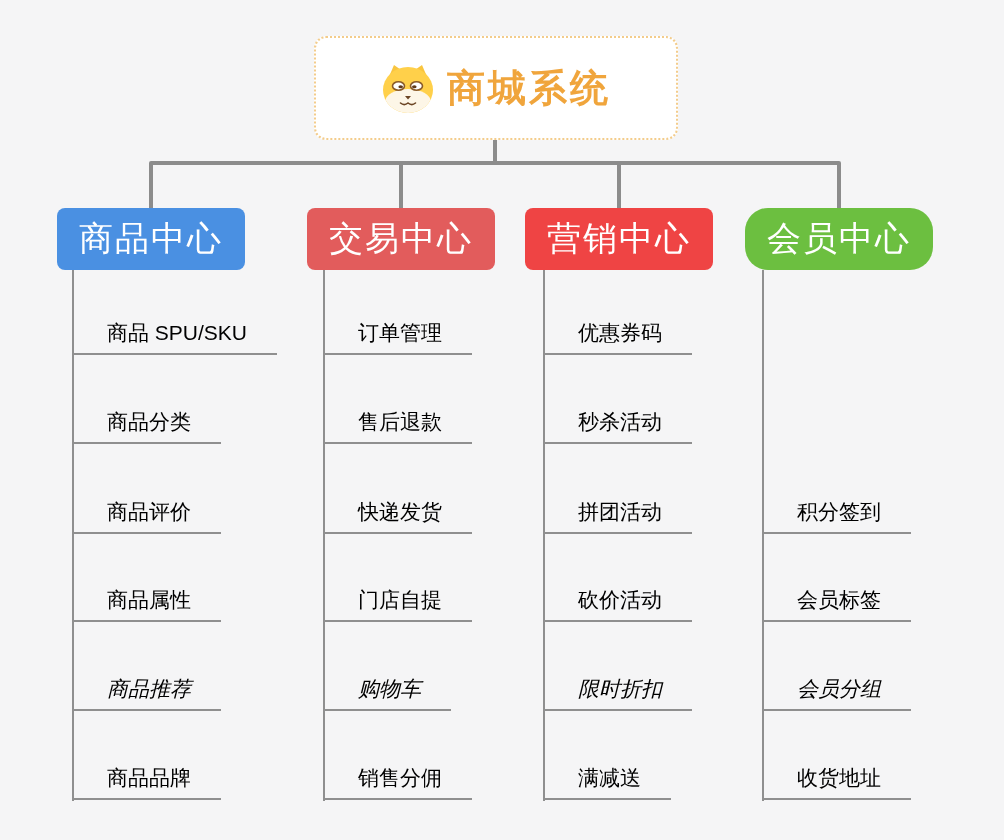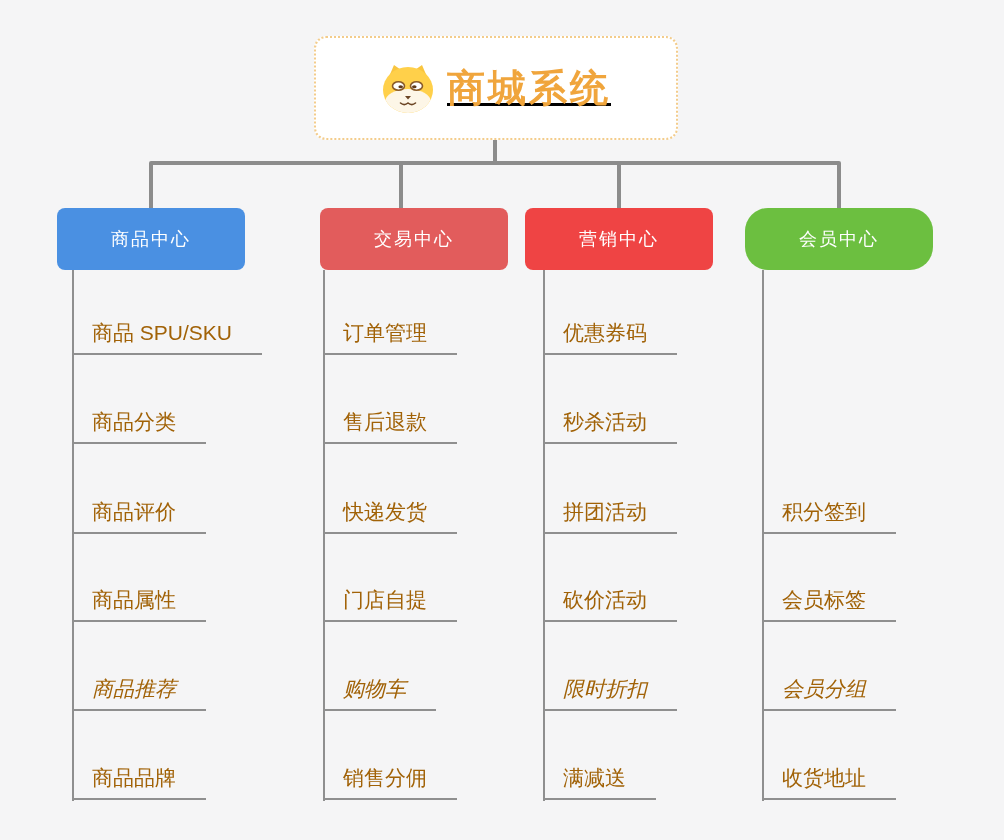--- a/index.html
+++ b/index.html
@@ -25,65 +25,64 @@
     left: 314px; top: 36px;
     width: 360px; height: 100px;
     background: #ffffff;
     border: 2px dotted #f3cc8b;
     border-radius: 12px;
     display: flex;
     align-items: center;
     justify-content: center;
     gap: 12px;
     box-sizing: content-box;
-    text-decoration: underline;
   }
   .root-title {
     font-size: 38px;
     font-weight: 600;
     letter-spacing: 3px;
     color: #f0a53c;
     white-space: nowrap;
   }
   
   .branch {
     position: absolute;
     top: 208px;
     width: 188px; height: 62px;
     border-radius: 8px;
     display: flex;
     align-items: center;
     justify-content: center;
   }
   .branch-label {
     color: #ffffff;
-    font-size: 18px;
+    font-size: 34px;
     letter-spacing: 2px;
     white-space: nowrap;
   }
   .b1 { left: 57px; }
-  .b2 { left: 320px; }
+  .b2 { left: 307px; }
   .b3 { left: 525px; }
   .b4 { left: 745px; border-radius: 23px; }
   
   .trunk {
     position: absolute;
     top: 270px;
     height: 531px;
     width: 0;
     border-left: 2px solid #8f8f8f;
   }
   
   .leaf {
     position: absolute;
     font-size: 21px;
     line-height: 22px;
-    color: #a16207;
+    color: #000000;
     white-space: nowrap;
-    padding: 0 30px 9px 20px;
+    padding: 0 30px 9px 35px;
     border-bottom: 2px solid #8f8f8f;
   }
   .c1 { left: 72px; }
   .c2 { left: 323px; }
   .c3 { left: 543px; }
   .c4 { left: 762px; }
   .r1 { top: 322px; }
   .r2 { top: 411px; }
   .r3 { top: 501px; }
   .r4 { top: 589px; }

